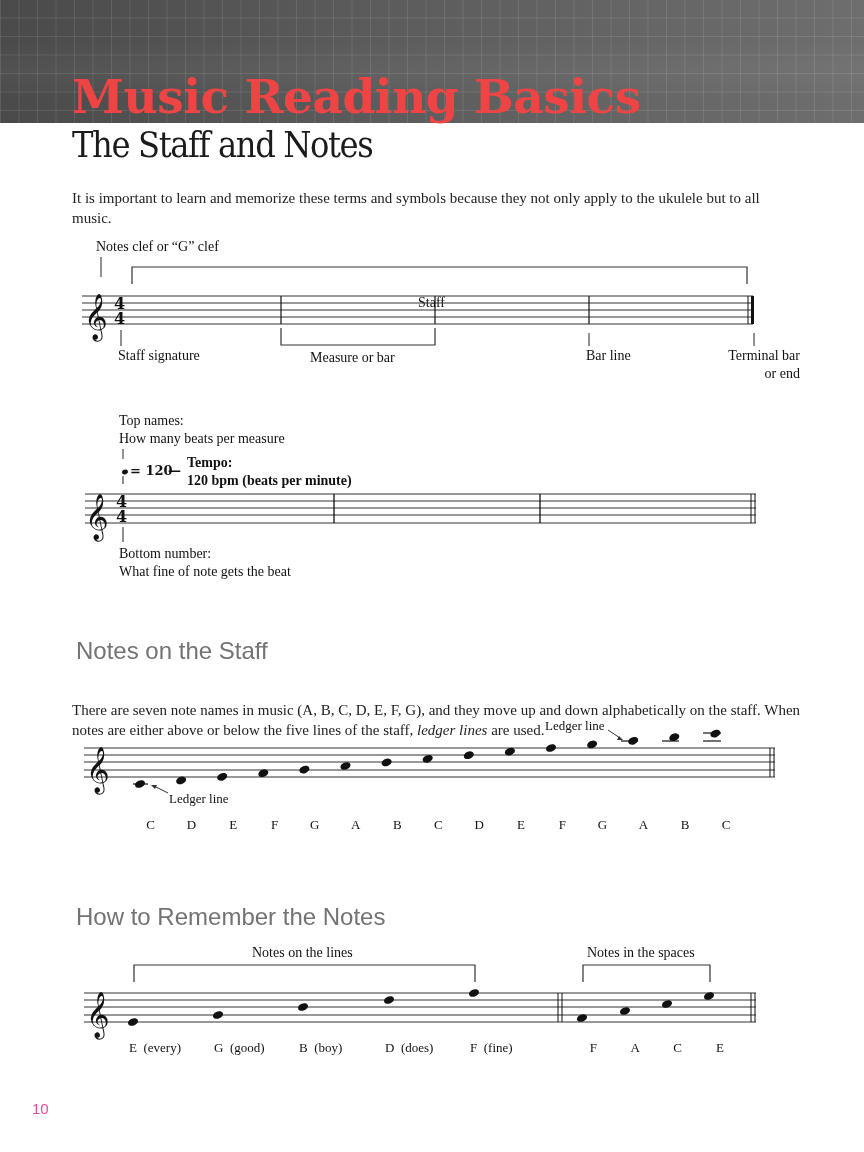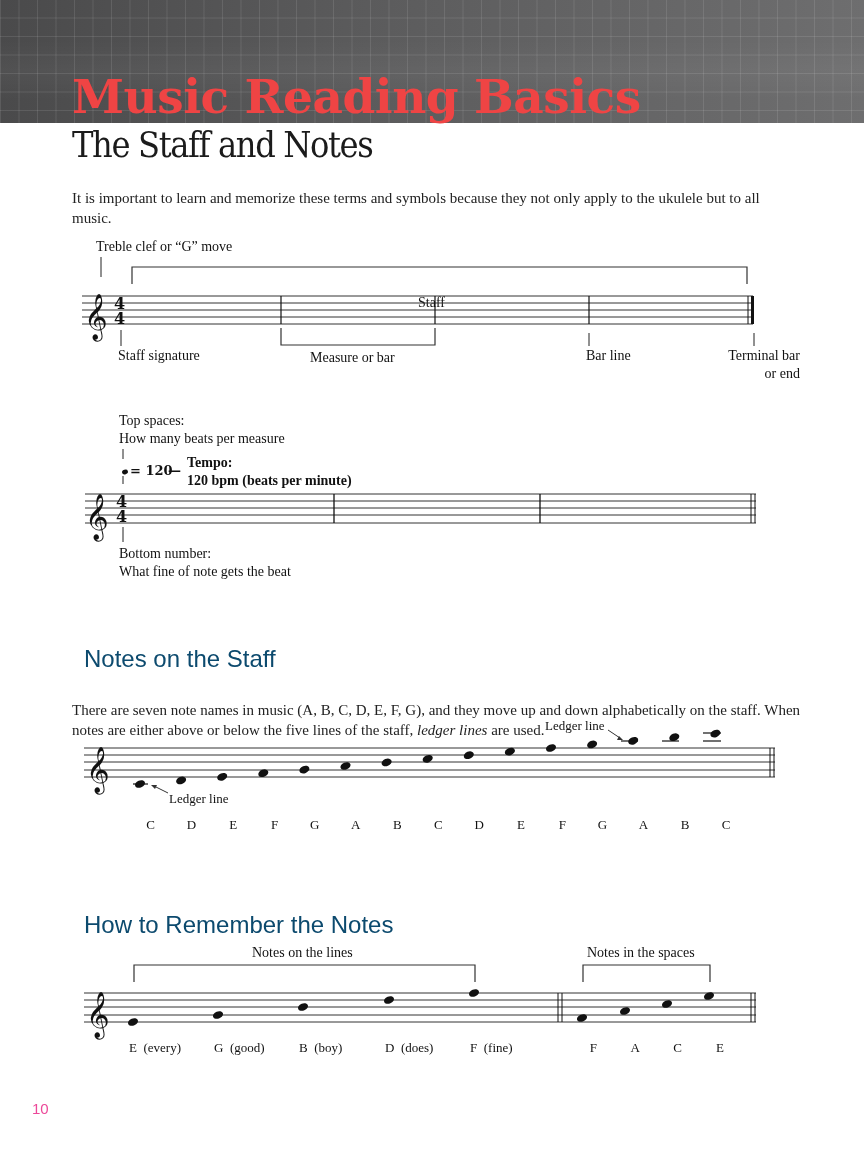--- a/index.html
+++ b/index.html
@@ -11,39 +11,39 @@
       linear-gradient(90deg, rgba(255,255,255,0.10) 1px, transparent 1px),
       linear-gradient(0deg, rgba(255,255,255,0.10) 1px, transparent 1px);
     background-size: 18.5px 18.5px; }
   .banner .glow { position: absolute; left: 0; right: 0; top: 40px; height: 60px;
     background: linear-gradient(180deg, rgba(255,255,255,0) 0%, rgba(255,255,255,0.04) 50%, rgba(255,255,255,0) 100%); }
   .page-title { position: absolute; left: 72px; top: 68px; margin: 0; font-family: "DejaVu Serif", serif;
     font-weight: bold; font-size: 47px; letter-spacing: -0.5px; color: #ef4444; line-height: 58px; white-space: nowrap; }
   .subtitle { position: absolute; left: 72px; top: 122px; margin: 0; font-family: "DejaVu Serif", serif; font-weight: normal;
     font-size: 35px; letter-spacing: -1.5px; color: #1b1b1b; line-height: 46px; transform: scaleX(0.92); transform-origin: left; white-space: nowrap; }
   .para { position: absolute; left: 72px; font-family: "Liberation Serif", serif; font-size: 15px; line-height: 20px; color: #222; margin: 0; width: 720px; }
-  .section-h { position: absolute; left: 72px; margin: 12px; font-family: "Liberation Sans", sans-serif; font-weight: normal; font-size: 24px; color: #0c4a6e; white-space: nowrap; }
+  .section-h { position: absolute; left: 72px; margin: 4px; font-family: "Liberation Sans", sans-serif; font-weight: normal; font-size: 24px; color: #737373; white-space: nowrap; }
   .lbl { position: absolute; font-family: "Liberation Serif", serif; font-size: 14px; color: #111; white-space: nowrap; line-height: 18px; }
   .center { text-align: right; }
   svg { position: absolute; left: 0; overflow: visible; }
   .page-num { position: absolute; left: 32px; top: 1100px; font-family: "Liberation Sans", sans-serif; font-size: 15px; color: #ec4899; }
 </style>
 </head>
 <body>
 
 <div class="banner">
   <div class="grid"></div>
   <div class="glow"></div>
 </div>
 <h1 class="page-title">Music Reading Basics</h1>
 <h2 class="subtitle">The Staff and Notes</h2>
 
 <p class="para" style="top:188px;">It is important to learn and memorize these terms and symbols because they not only apply to the ukulele but to all music.</p>
 
-<div class="lbl" style="left:96px; top:238px;">Treble clef or “G” move</div>
+<div class="lbl" style="left:96px; top:238px;">Notes clef or “G” clef</div>
 <div class="lbl" style="left:418px; top:246px;margin-top:48px;">Staff</div>
 
 <svg width="864" height="1152" style="top:0;">
 
   <line x1="101" y1="257" x2="101" y2="277" stroke="#222" stroke-width="1"></line>
 
   <polyline points="132,284 132,267 747,267 747,284" fill="none" stroke="#333" stroke-width="1.2"></polyline>
 
   <g stroke="#333" stroke-width="1">
     <line x1="82" y1="296" x2="753" y2="296"></line>
@@ -74,21 +74,21 @@
 
 <div class="lbl" style="left:118px; top:347px;">Staff signature</div>
 <div class="lbl" style="left:310px; top:349px;">Measure or bar</div>
 <div class="lbl" style="left:586px; top:347px;">Bar line</div>
 <div class="lbl center" style="left:710px; top:347px; width:90px;">
   <div>Terminal bar</div>
   <div>or end</div>
 </div>
 
 <div class="lbl" style="left:119px; top:412px;">
-  <div>Top spaces:</div>
+  <div>Top names:</div>
   <div>How many beats per measure</div>
 </div>
 <div class="lbl" style="left:187px; top:454px;font-weight:bold;">
   <div>Tempo:</div>
   <div>120 bpm (beats per minute)</div>
 </div>
 
 <svg width="864" height="1152" style="top:0;">
   <line x1="123" y1="449" x2="123" y2="459" stroke="#222" stroke-width="1"></line>
 

